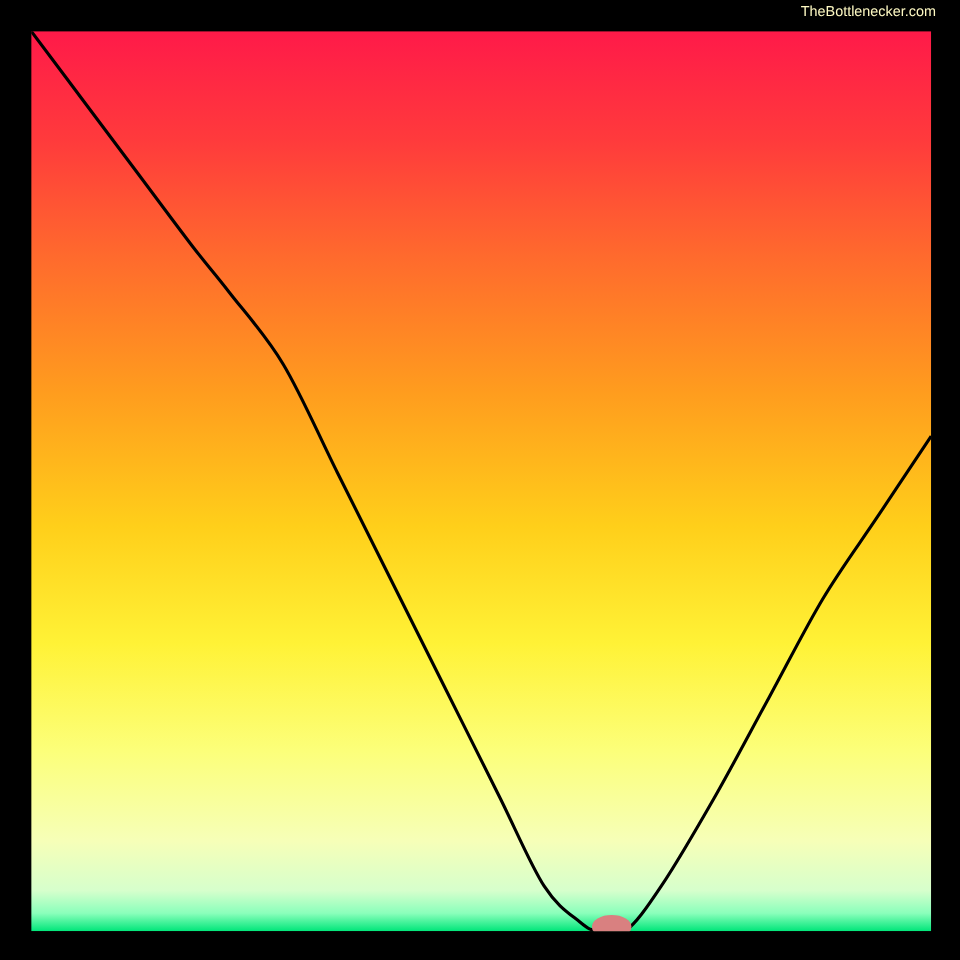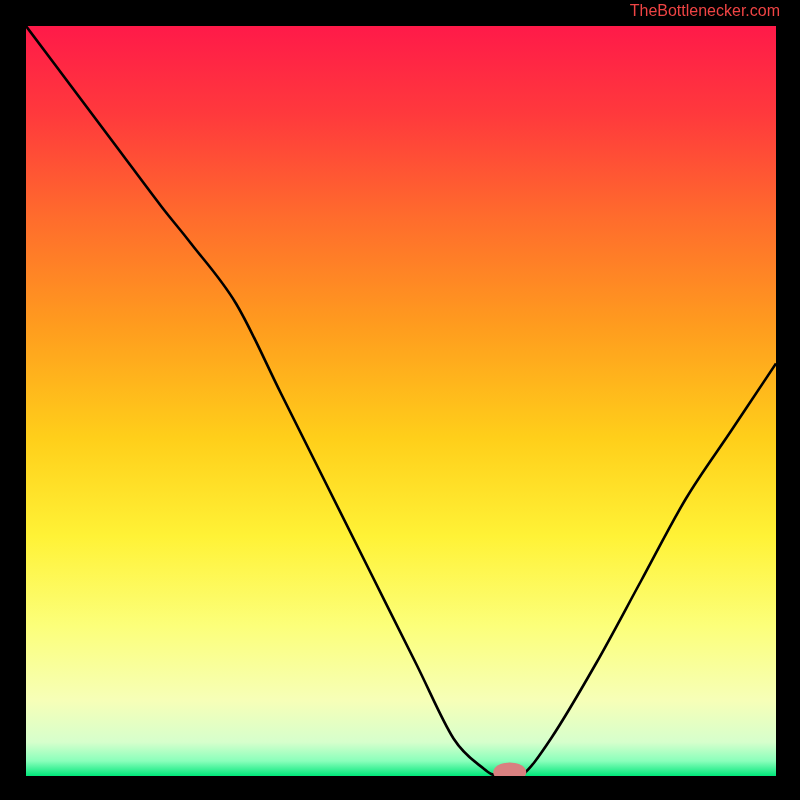--- a/index.html
+++ b/index.html
@@ -8,22 +8,22 @@
     width: 800px;
     height: 800px;
     background: #000;
     font-family: Arial, sans-serif;
     position: relative;
   }
   .watermark {
     position: absolute;
     top: 2px;
     right: 20px;
-    color: #ef4444;
-    font-size: 16px;
+    color: #fef9c3;
+    font-size: 12px;
     font-weight: 500;
     z-index: 10;
   }
   .plot-area {
     position: absolute;
     left: 26px;
     top: 26px;
     width: 750px;
     height: 750px;
   }

